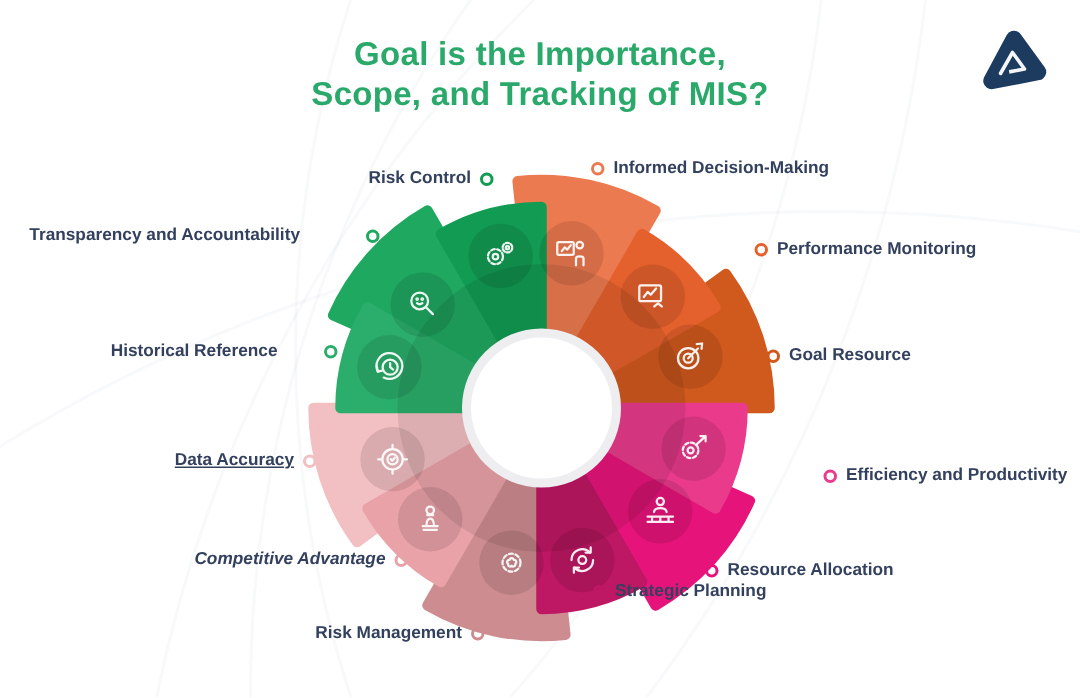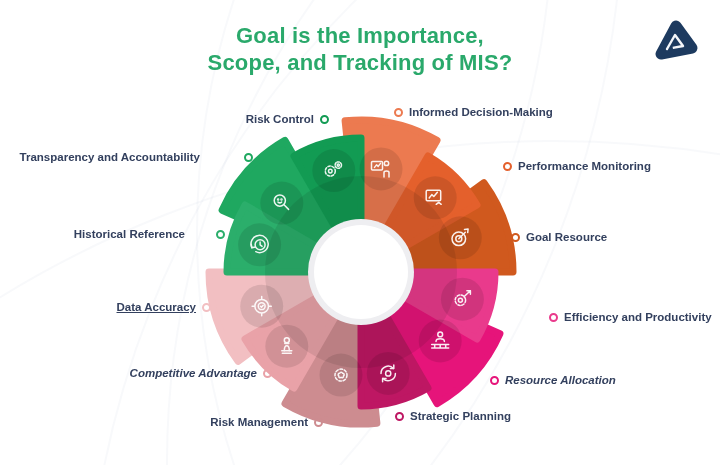--- a/index.html
+++ b/index.html
@@ -169,25 +169,25 @@
         <span class="lbl-text">Performance Monitoring</span>
       </div>
       <div class="lbl" style="top: 237px; left: 511px;">
         <span class="bullet" style="color: rgb(208, 89, 30);"></span>
         <span class="lbl-text">Goal Resource</span>
       </div>
       <div class="lbl" style="top: 317px; left: 502px; margin-left: 47px;">
         <span class="bullet" style="color: rgb(233, 58, 140);"></span>
         <span class="lbl-text">Efficiency and Productivity</span>
       </div>
-      <div class="lbl" style="top: 380px; left: 490px; font-style: italic;">
+      <div class="lbl" style="top: 380px; left: 470px;">
         <span class="bullet" style="color: rgb(230, 20, 122);"></span>
         <span class="lbl-text">Resource Allocation</span>
       </div>
-      <div class="lbl" style="top: 416px; left: 395px;">
+      <div class="lbl" style="top: 394px; left: 395px;">
         <span class="bullet" style="color: rgb(190, 23, 99);"></span>
         <span class="lbl-text">Strategic Planning</span>
       </div>
       <div class="lbl" style="top: 422px; right: 397px; text-align: center;">
         <span class="lbl-text">Risk Management</span>
         <span class="bullet" style="color: rgb(205, 140, 144);"></span>
       </div>
       <div class="lbl" style="top: 373px; right: 448px; font-style: italic;">
         <span class="lbl-text">Competitive Advantage</span>
         <span class="bullet" style="color: rgb(233, 162, 168);"></span>

